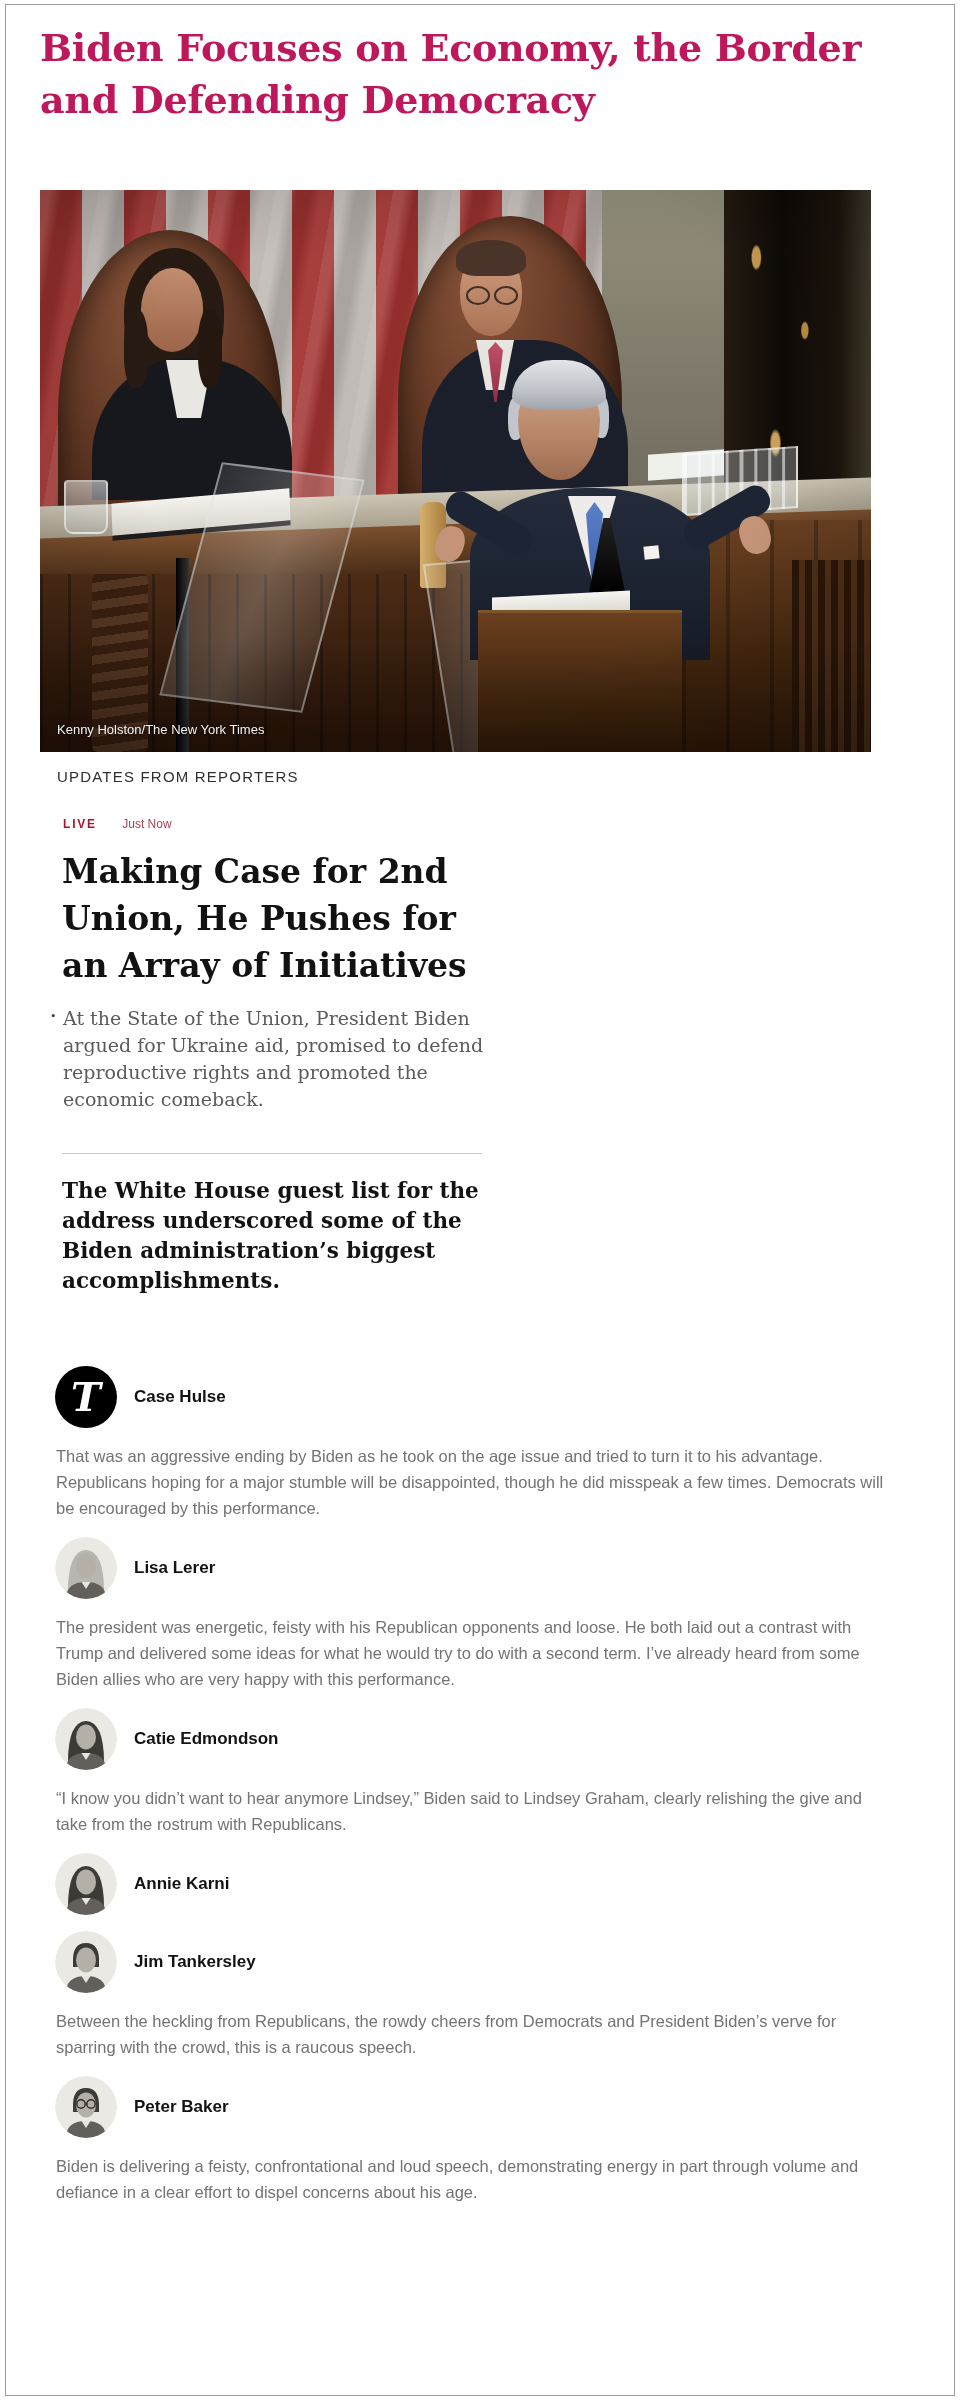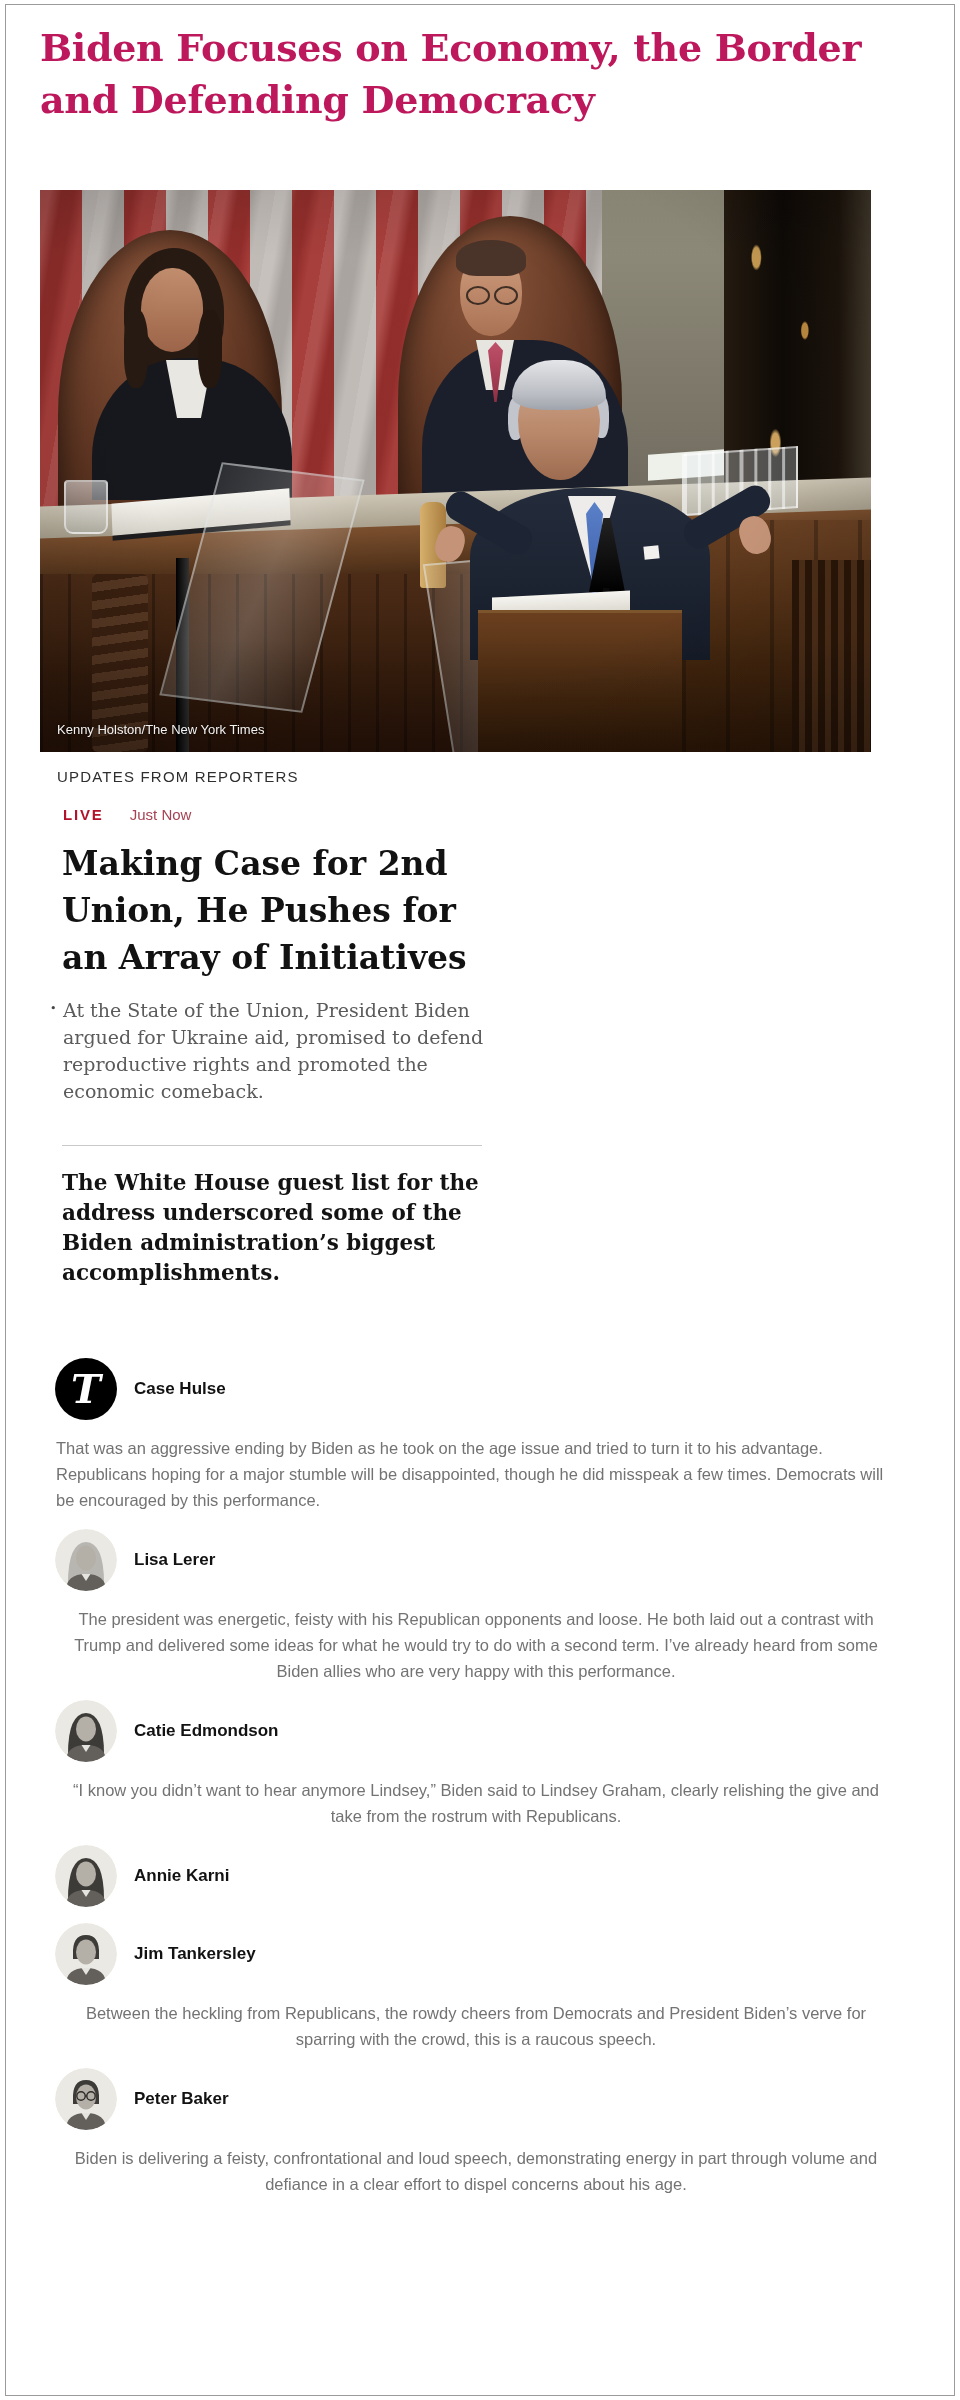--- a/index.html
+++ b/index.html
@@ -101,37 +101,37 @@
   .jb-lectern { left:438px; top:420px; width:204px; height:142px; border-top:3px solid #7d552d;
      background:linear-gradient(180deg,#6a3f1f,#46280f 60%,#331a08); z-index:11; }
   .ph-vig { left:0; top:0; width:831px; height:562px; z-index:12; pointer-events:none;
      background:radial-gradient(ellipse at 50% 40%, transparent 55%, rgba(0,0,0,.16) 92%),
                 linear-gradient(180deg, rgba(0,0,0,.08), transparent 12%, transparent 80%, rgba(0,0,0,.22)); }
   .photo figcaption { position:absolute; left:17px; bottom:15px; z-index:13; color:rgba(255,255,255,.95);
      font-size:13px; text-shadow:0 0 3px rgba(0,0,0,.6); }
 
   
   .sec-label { margin:16px 0 0 57px; font-size:15px; letter-spacing:1.2px; color:#2f2f2f; }
-  .live-row { margin:21px 0 0 63px; font-size:15px; }
+  .live-row { margin:32px 0 0 63px; font-size:12px; }
   .live-badge { font-weight:700; letter-spacing:1.8px; }
   .live-time { margin-left:22px; }
   .h2 { margin:17px 0 0 62px; width:430px; font-family:"DejaVu Serif", serif; font-weight:700;
         font-size:33px; line-height:47px; color:#121212; }
   .bullets { margin:16px 0 0 63px; padding:0; width:438px; list-style:none; }
   .bullets li { position:relative; padding:0; margin:0; font-family:"DejaVu Serif", serif;
         font-size:19px; line-height:27px; color:#5b5b5b; }
   .bullets li + li { margin-top:13px; }
   .bullets li::before { content:"•"; position:absolute; left:-13px; top:-2px; font-size:11px; color:#444; }
   .divider { margin:40px 0 0 62px; width:420px; border:none; border-top:1px solid #c9c9c9; height:0; }
   .summary { margin:22px 0 0 62px; width:470px; font-family:"DejaVu Serif", serif; font-weight:700;
         font-size:21.5px; line-height:30px; color:#131313; }
 
   
   .updates { margin:70px 40px 0 55px; width:845px; }
-  .update + .update { margin-top:16px;text-align:center; }
+  .update + .update { margin-top:16px; }
   .update-header { display:flex; align-items:center; gap:17px; height:62px; }
   .av { width:62px; height:62px; border-radius:50%; display:block; flex:0 0 62px; }
   .av-nyt { background:#000; color:#fff; text-align:center; line-height:62px;
         font-family:"DejaVu Serif", serif; font-weight:700; font-style:italic; font-size:40px; }
   .update-author { font-size:17px; font-weight:700; color:#121212; }
   .update-text { margin:15px 0 0 1px; max-width:840px; font-size:16.5px; line-height:26px; color:#737373; }
 </style>
 </head>
 <body>
 

